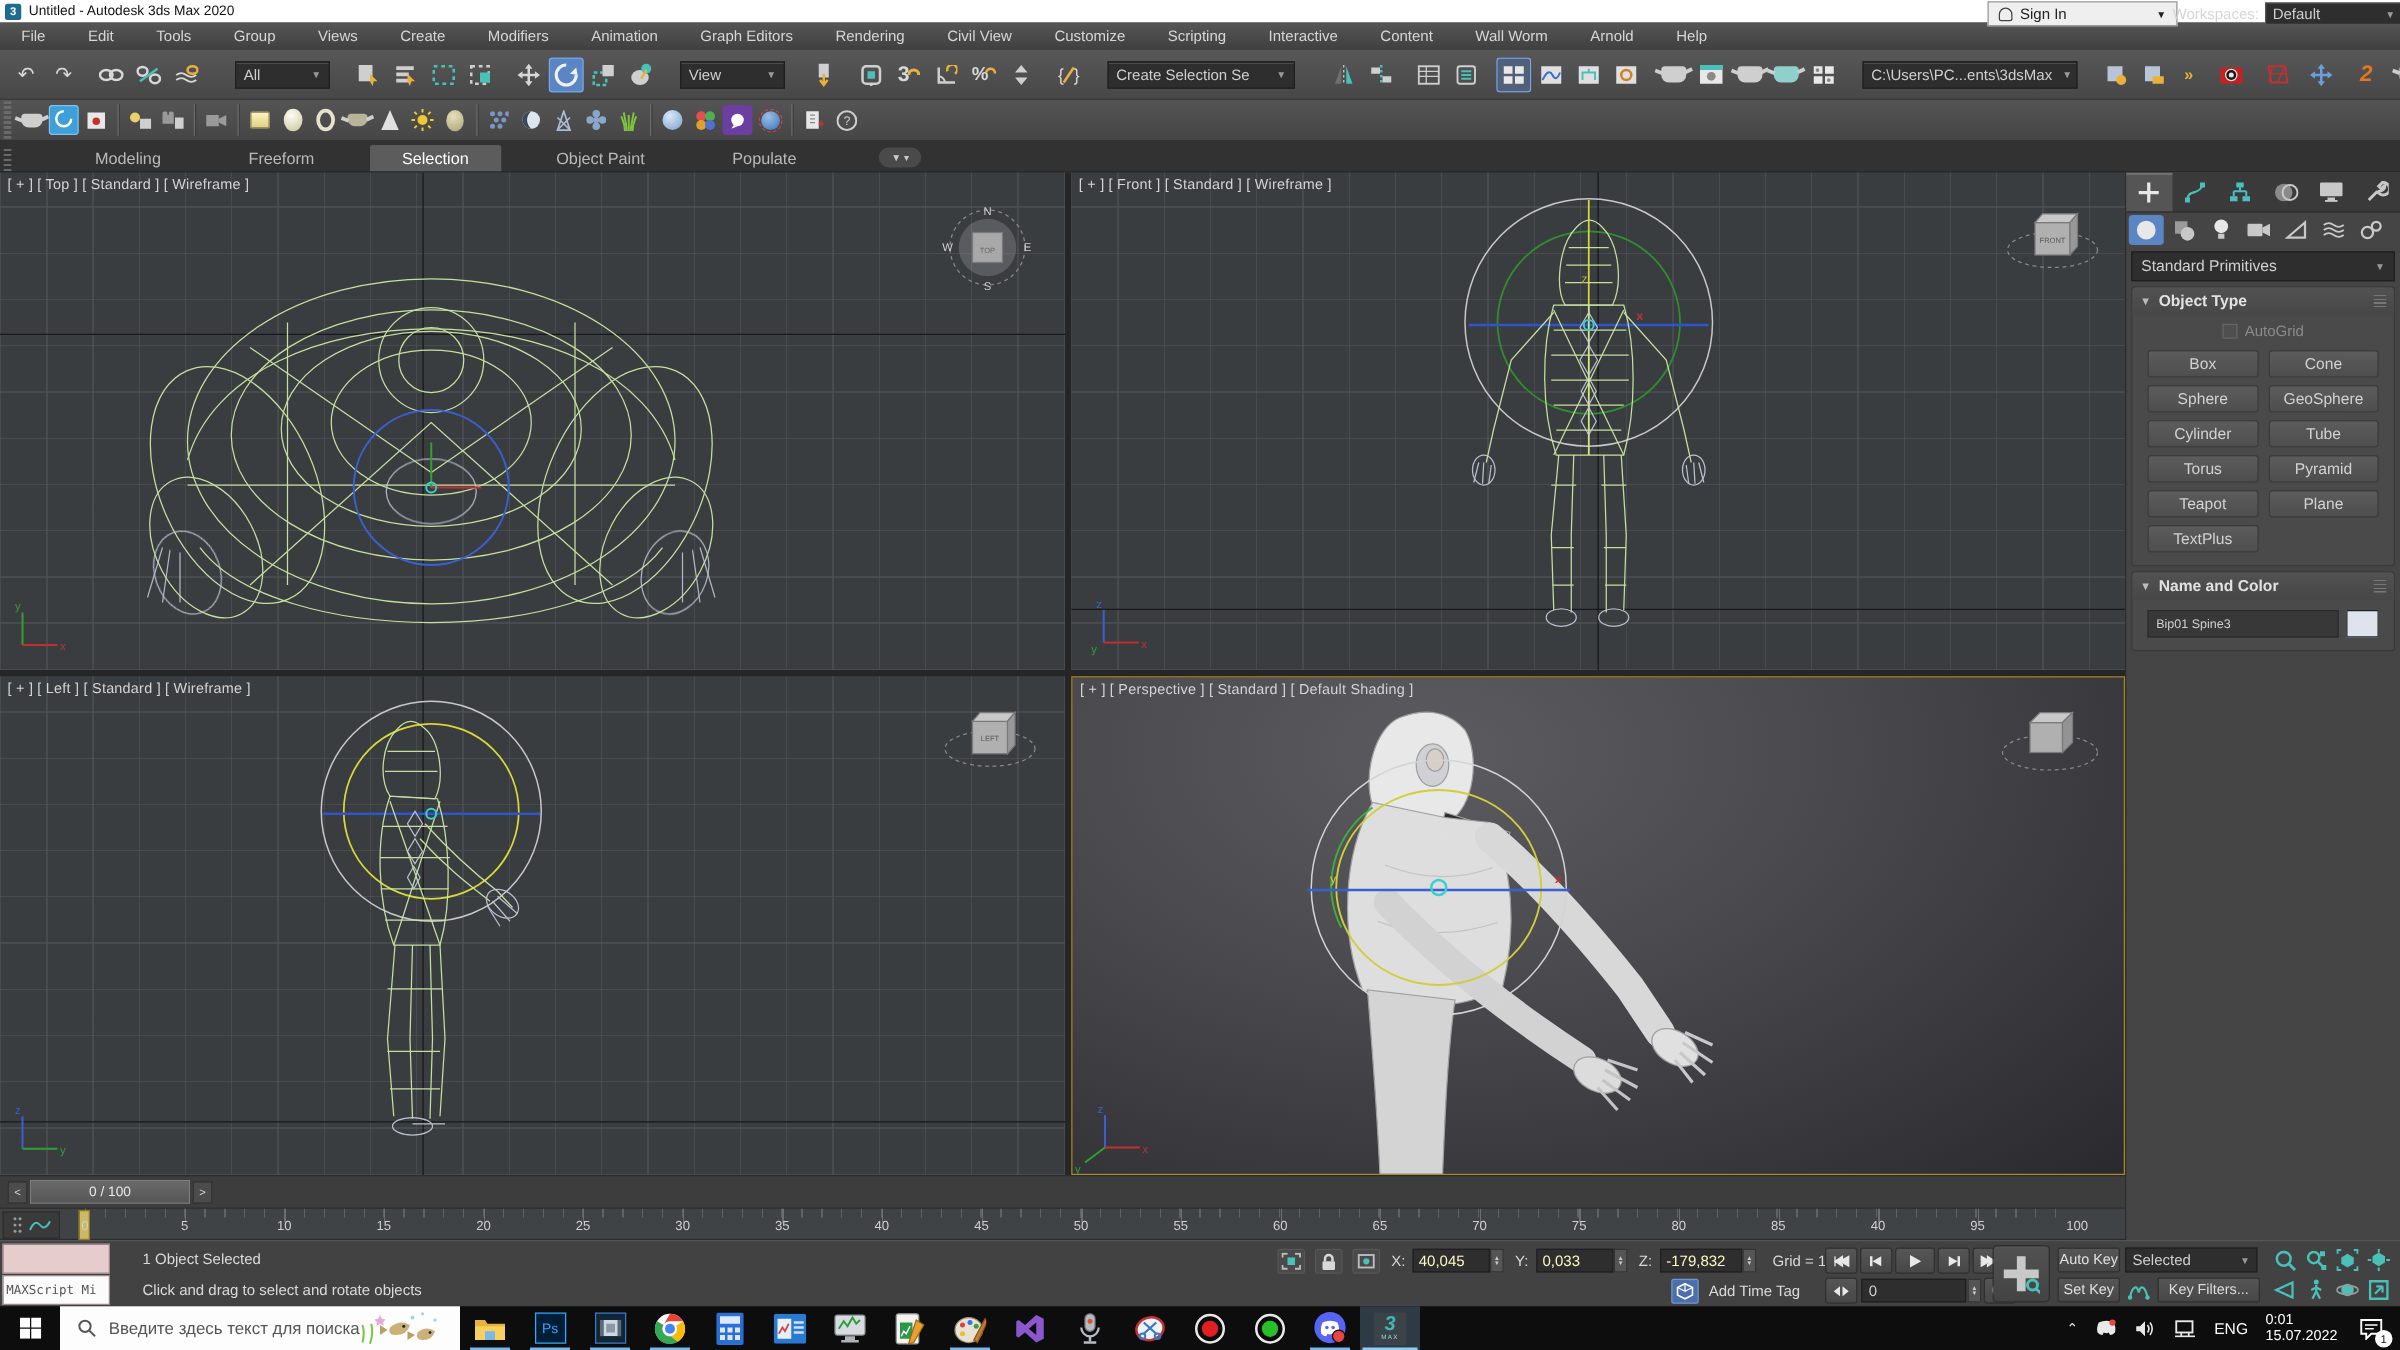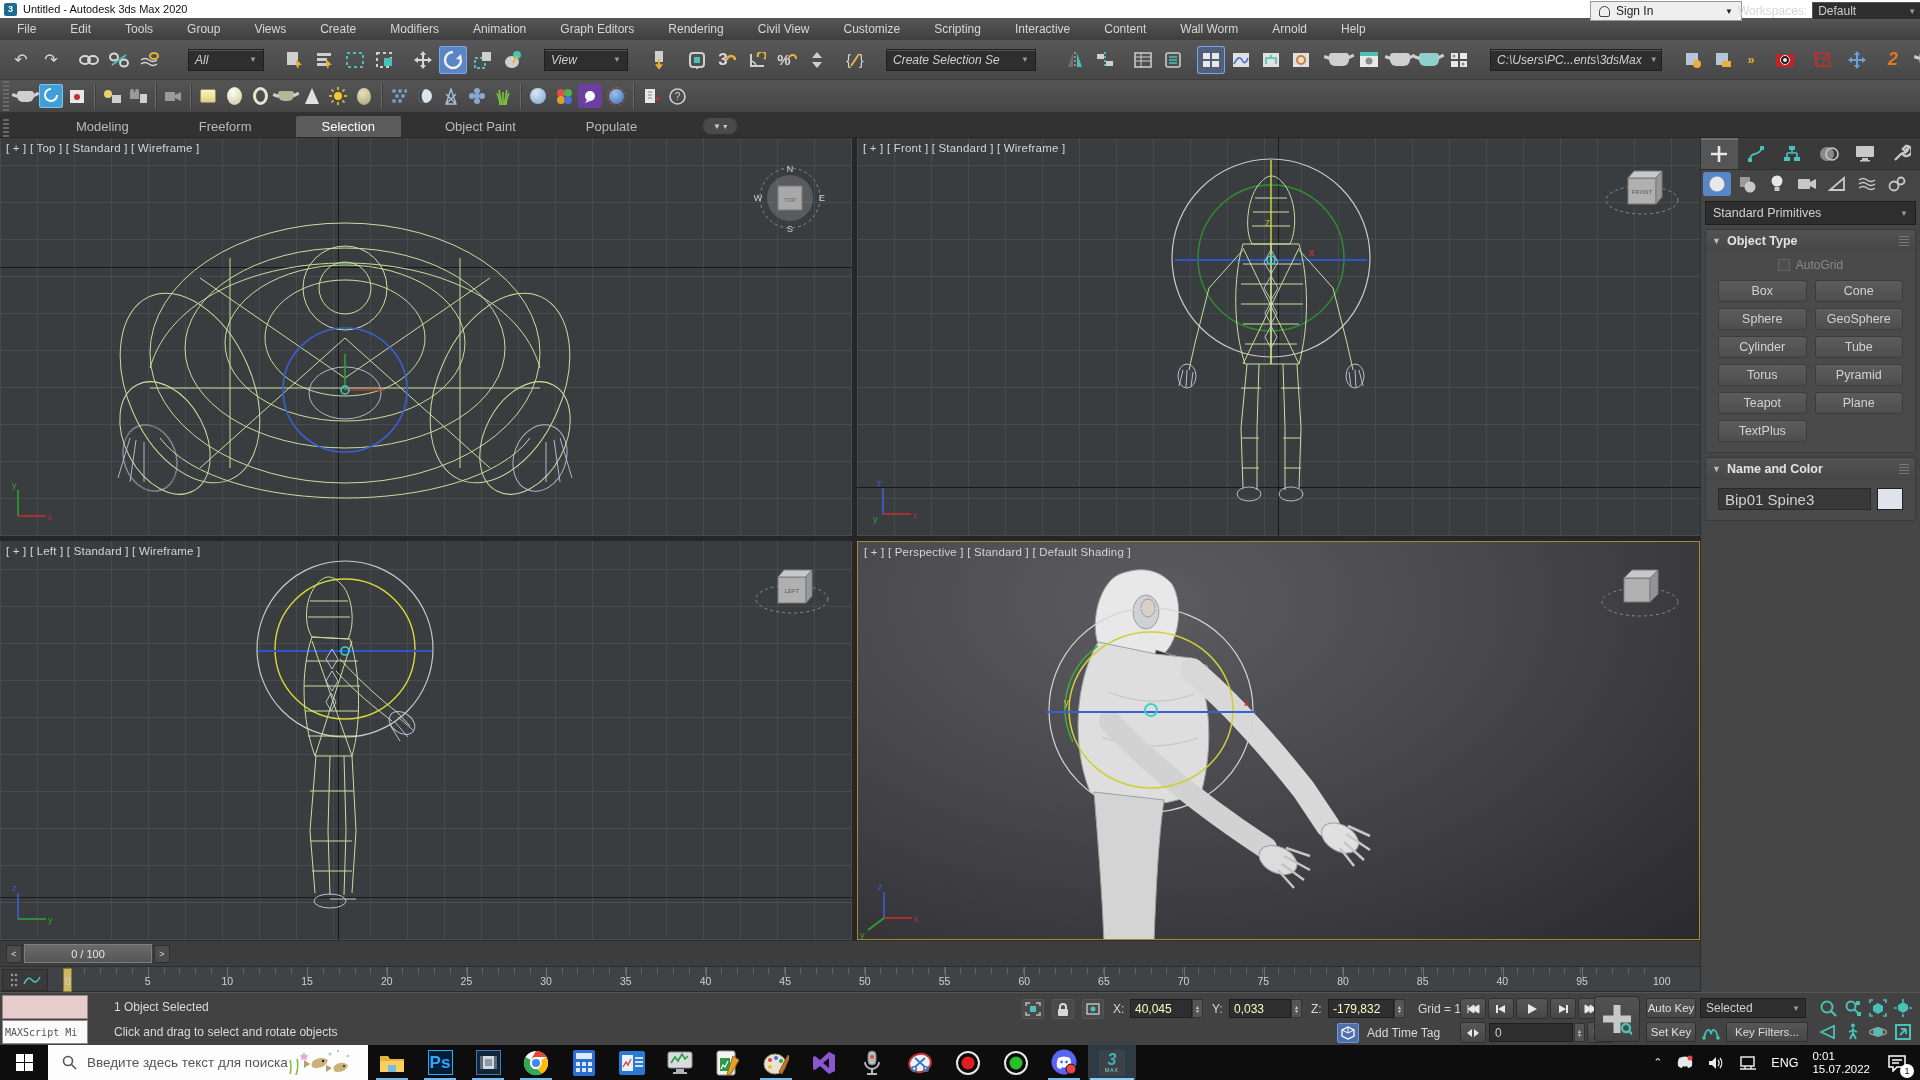--- a/index.html
+++ b/index.html
@@ -21,21 +21,21 @@
 #workspace-dd .caret{margin-left:auto;font-size:8px;color:#9a9a9a;}
 
 #toolbar1{position:absolute;left:0;top:40px;width:1920px;height:40px;background:linear-gradient(#585858,#474747);display:flex;align-items:center;border-bottom:1px solid #3a3a3a;}
 #toolbar2{position:absolute;left:0;top:80px;width:1920px;height:33px;background:linear-gradient(#545454,#464646);display:flex;align-items:center;border-bottom:1px solid #333;}
 .tbsep{width:1px;height:26px;background:#6a6a6a;margin:0 4px;box-shadow:1px 0 0 #3c3c3c;}
 .grip{width:6px;height:30px;margin:0 3px;background:repeating-linear-gradient(0deg,#6a6a6a 0 2px,transparent 2px 4px);}
 .ic{width:28px;height:28px;margin:0 1px;display:flex;align-items:center;justify-content:center;border-radius:3px;color:#d8d8d8;font-size:16px;position:relative;flex:none;}
 .ic.small{width:24px;height:24px;font-size:13px;}
 .ic.active{background:#5a86c5;box-shadow:inset 0 0 0 1px #7ba6e0;}
 .ic svg{display:block;}
-.dd{height:22px;background:#2e2e2e;border:1px solid #1f1f1f;box-shadow:inset 0 1px 0 #555;color:#cfcfcf;font-size:12px;display:flex;align-items:center;padding:0 6px;margin:0 16px;flex:none;font-style:italic;}
+.dd{height:22px;background:#2e2e2e;border:1px solid #1f1f1f;box-shadow:inset 0 1px 0 #555;color:#cfcfcf;font-size:12px;display:flex;align-items:center;padding:0 6px;margin:0 16px;flex:none;}
 .dd .caret{margin-left:auto;font-size:8px;color:#999;padding-left:8px;}
 .glyph-y{color:#e8b23a;}
 .teapot{width:20px;height:13px;background:#cfcfcf;border-radius:3px 3px 6px 6px;position:relative;}
 .teapot:before{content:"";position:absolute;left:-5px;top:3px;width:6px;height:3px;background:#cfcfcf;transform:rotate(20deg);}
 .teapot:after{content:"";position:absolute;right:-5px;top:2px;width:6px;height:3px;background:#cfcfcf;transform:rotate(-25deg);}
 
 #ribbontabs{position:absolute;left:0;top:113px;width:1920px;height:25px;background:#323232;display:flex;align-items:flex-end;border-bottom:1px solid #262626;gap:20px;}
 .rtab{padding:3px 26px;font-size:13px;color:#b9b9b9;margin-left:18px;}
 .rtab.active{background:#5c5c5c;color:#ffffff;border-radius:2px 2px 0 0;}
 #ribbon-dd{width:34px;height:16px;background:#4a4a4a;border-radius:8px;margin-left:20px;margin-bottom:3px;display:flex;align-items:center;justify-content:center;color:#ccc;font-size:8px;}
@@ -64,21 +64,21 @@
 #cp-dropdown .caret{margin-left:auto;font-size:8px;color:#999;}
 .rollout{margin:4px 4px 0 4px;background:#4a4a4a;border:1px solid #3a3a3a;border-radius:3px;padding-bottom:8px;}
 .rollout-h{height:22px;display:flex;align-items:center;color:#e2e2e2;font-weight:bold;font-size:12.5px;background:linear-gradient(#525252,#474747);border-radius:3px 3px 0 0;}
 .rollout-h .tri{font-size:9px;color:#bbb;margin:0 6px 0 6px;}
 .rollout-h .rgrip{margin-left:auto;margin-right:6px;width:10px;height:10px;background:repeating-linear-gradient(0deg,#777 0 1px,transparent 1px 3px);}
 #autogrid-row{display:flex;align-items:center;justify-content:center;color:#8a8a8a;font-size:12px;margin:6px 0;}
 #autogrid-row .cb{width:12px;height:12px;border:1px solid #666;background:#4f4f4f;margin-right:6px;}
 #objtype-grid{display:grid;grid-template-columns:1fr 1fr;gap:6px 8px;padding:2px 12px;}
 .objbtn{height:22px;background:linear-gradient(#5c5c5c,#4e4e4e);border:1px solid #3c3c3c;border-radius:3px;color:#d2d2d2;font-size:12.5px;display:flex;align-items:center;justify-content:center;}
 #namecolor-row{display:flex;align-items:center;gap:6px;padding:8px 12px 2px 12px;}
-#objname{flex:1;height:22px;background:#383838;border:1px solid #2a2a2a;color:#cfcfcf;font-size:15px;display:flex;align-items:center;padding:0 6px;}
+#objname{flex:1;height:22px;background:#383838;border:1px solid #2a2a2a;color:#cfcfcf;font-size:10px;display:flex;align-items:center;padding:0 6px;}
 #colorswatch{width:26px;height:22px;background:#dfe3ec;border:1px solid #222;}
 
 #timeslider-row{position:absolute;left:0;top:940px;width:1700px;height:26px;background:#3d3d3d;display:flex;align-items:center;border-top:1px solid #2c2c2c;}
 .ts-btn{width:16px;height:18px;background:#4c4c4c;border:1px solid #2e2e2e;color:#ddd;font-size:9px;display:flex;align-items:center;justify-content:center;margin-left:6px;}
 #ts-handle{width:128px;height:19px;background:linear-gradient(#6a6a6a,#565656);border:1px solid #7e7e7e;color:#e8e8e8;font-size:11px;display:flex;align-items:center;justify-content:center;margin-left:2px;}
 #trackbar{position:absolute;left:0;top:966px;width:1700px;height:26px;background:#404345;border-top:1px solid #2c2c2c;border-bottom:1px solid #2c2c2c;}
 #tb-curvebtn{position:absolute;left:2px;top:2px;width:46px;height:22px;background:#3a3a3a;border:1px solid #2c2c2c;display:flex;align-items:center;justify-content:center;gap:3px;}
 #tick-minor{position:absolute;left:68px;top:0;width:1592px;height:7px;background:repeating-linear-gradient(90deg,#5f6365 0 1px,transparent 1px 15.92px);}
 #tick-major{position:absolute;left:68px;top:0;width:1594px;height:11px;background:repeating-linear-gradient(90deg,#6b6f72 0 1px,transparent 1px 79.7px);}
 #tick-labels{position:absolute;left:56px;top:8px;width:1618px;height:16px;display:flex;justify-content:space-between;}
@@ -1188,21 +1188,21 @@
       </svg>
     </div>
     <div class="tbicon running">
         <svg width="26" height="22">
           <path d="M1 4 h8 l2 3 h14 v13 H1 z" fill="#e8b33c"></path>
           <path d="M1 9 h24 v11 H1 z" fill="#f7d05e"></path>
           <rect x="9" y="13" width="8" height="7" fill="#7ab8e8"></rect>
         </svg>
       </div>
     <div class="tbicon running">
-        <div style="width:25px;height:25px;background:#001e36;border:1px solid #31a8ff;display:flex;align-items:center;justify-content:center;color:#31a8ff;font-size:17px;font-weight:bold">Ps</div>
+        <div style="width:25px;height:25px;background:#001e36;border:1px solid #31a8ff;display:flex;align-items:center;justify-content:center;color:#31a8ff;font-size:11px;font-weight:normal">Ps</div>
       </div>
     <div class="tbicon running">
         <div style="width:25px;height:25px;background:#12263a;border:1px solid #3a7abd;display:flex;align-items:center;justify-content:center">
           <svg width="17" height="13">
             <rect x="0" y="0" width="17" height="13" fill="#cfd8e0"></rect>
             <rect x="0" y="0" width="3" height="13" fill="#5a6a78"></rect>
             <rect x="14" y="0" width="3" height="13" fill="#5a6a78"></rect>
             <rect x="5" y="3" width="7" height="7" fill="#8a98a8"></rect>
           </svg>
         </div>

